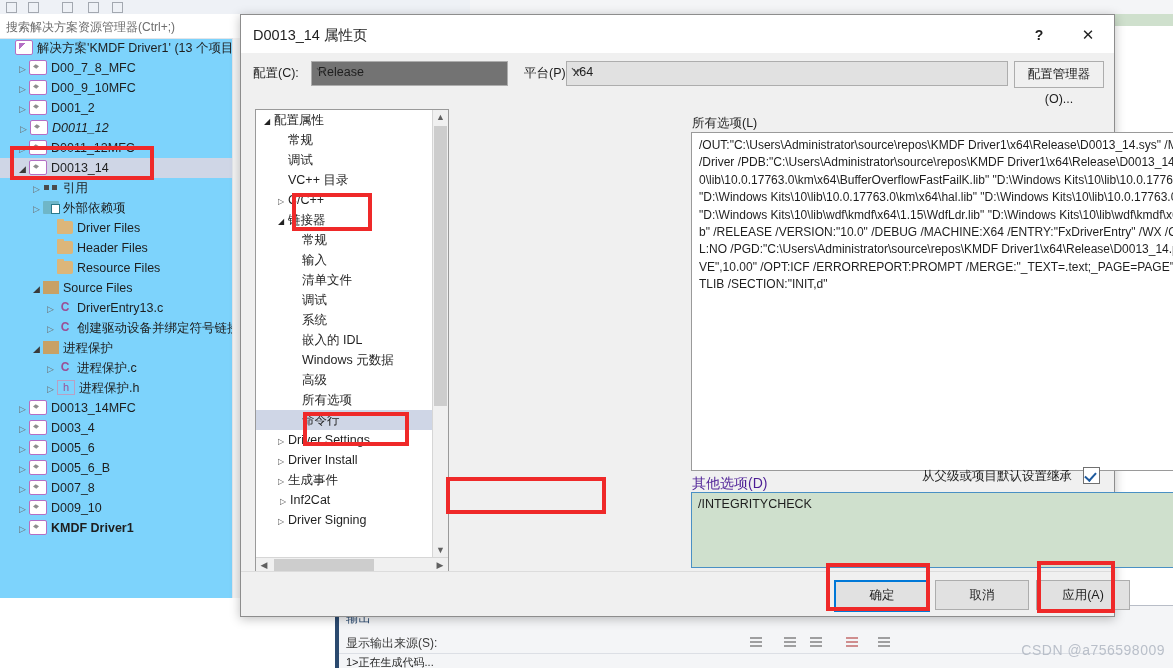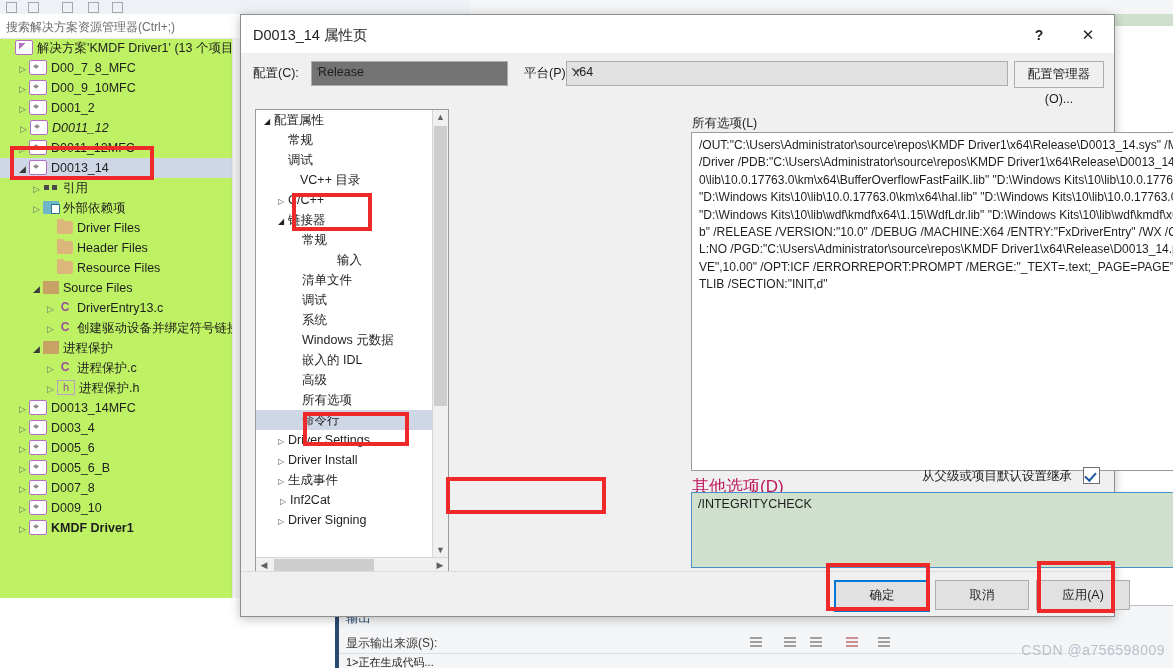--- a/index.html
+++ b/index.html
@@ -13,21 +13,21 @@
   .vs-toolbar{position:absolute;left:0;top:0;width:470px;height:14px;background:#eef1f6;border-bottom:1px solid #cdd3de;}
   .vs-toolbar .tb-ico{position:absolute;top:2px;width:9px;height:9px;border:1px solid #8a8f98;opacity:.75;}
   .editor-strip{position:absolute;left:470px;top:0;width:703px;height:14px;background:#f4f5f7;border-bottom:1px solid #c9cdd6;}
   .editor-body{position:absolute;left:497px;top:14px;width:676px;height:12px;background:#cfe0cd;}
   .editor-gutter{position:absolute;left:497px;top:14px;width:55px;height:12px;background:#e3ece2;}
   .editor-linenum{position:absolute;left:519px;top:13px;font-size:11px;color:#2b91af;}
   .editor-brace{position:absolute;left:586px;top:13px;font-size:11px;color:#7c6a33;}
   .editor-sep{position:absolute;left:574px;top:14px;width:1px;height:12px;background:#c9cdd6;}
 
   
-  #solution-explorer{position:absolute;left:0;top:14px;width:245px;height:584px;background:#bef264;border-right:1px solid #cdd3de;}
+  #solution-explorer{position:absolute;left:0;top:14px;width:245px;height:584px;background:#7dd3fc;border-right:1px solid #cdd3de;}
   #se-search{position:absolute;left:0;top:0;width:245px;height:24px;background:#ffffff;border-bottom:1px solid #e2e5ea;}
   #se-search span{position:absolute;left:6px;top:5px;font-size:12px;color:#6d6d6d;white-space:nowrap;}
   #se-tree{position:absolute;left:0;top:24px;width:245px;height:560px;overflow:hidden;}
   .se-row{position:relative;height:20px;line-height:20px;white-space:nowrap;font-size:12.5px;color:#1e1e1e;}
   .se-row.sel{background:#cfd6e6;}
   .se-row.bold{font-weight:bold;}
   .twisty{display:inline-block;width:13px;text-align:center;color:#6d6d6d;font-size:9px;vertical-align:middle;}
   .twisty.open{color:#3a3a3a;}
   .se-ico{display:inline-block;width:16px;height:13px;vertical-align:middle;margin-right:4px;position:relative;top:-1px;}
   .ico-sln{border:1.4px solid #b46fc4;border-radius:2px;background:#ffffff;}
@@ -99,21 +99,21 @@
 
   
   #options-label{position:absolute;left:451px;top:100px;font-size:12.5px;color:#1e1e1e;}
   #options-box{position:absolute;left:450px;top:117px;width:655px;height:337px;background:#fff;border:1px solid #9a9a9a;overflow:hidden;}
   #options-text{position:absolute;left:7px;top:4px;width:610px;font-size:12px;line-height:17.4px;color:#1e1e1e;white-space:pre-wrap;word-break:break-all;}
 
   #inherit-label{position:absolute;right:42px;top:453px;font-size:12.5px;color:#1e1e1e;}
   #inherit-checkbox{position:absolute;right:14px;top:452px;width:15px;height:15px;border:1px solid #707070;background:#fff;}
   #inherit-checkbox:after{content:"";position:absolute;left:3px;top:2px;width:5px;height:9px;border-right:2px solid #1e5a9e;border-bottom:2px solid #1e5a9e;transform:rotate(42deg);}
 
-  #addl-label{position:absolute;left:451px;top:460px;font-size:17px;color:#be185d;}
+  #addl-label{position:absolute;left:451px;top:460px;font-size:14px;color:#4c1d95;}
   #addl-box{position:absolute;left:450px;top:477px;width:655px;height:74px;background:#cfe0cd;border:1px solid #4a90c4;overflow:hidden;}
   #addl-text{position:absolute;left:6px;top:4px;font-size:12.5px;color:#1e1e1e;}
 
   #dialog-footer{position:absolute;left:0;bottom:0;width:873px;height:44px;background:#f0f0f0;border-top:1px solid #dcdcdc;}
   .dlg-btn{position:absolute;top:8px;width:92px;height:28px;background:#e1e1e1;border:1px solid #adadad;font-size:12.5px;text-align:center;line-height:28px;color:#1e1e1e;cursor:default;}
   #ok-button{left:593px;background:#e1e1e1;border:2px solid #0078d7;line-height:26px;}
   #cancel-button{left:694px;}
   #apply-button{left:795px;}
 
   
@@ -224,30 +224,30 @@
       <span class="combo-caret"></span>
     </div>
     <div id="config-mgr-button">配置管理器(O)...</div>
   </div>
 
   <div id="tree-panel">
     <div id="dlg-tree">
         <div class="tree-row" style="padding-left: 4px;"><span class="tw open">◢</span><span class="tree-label">配置属性</span></div>
         <div class="tree-row" style="padding-left: 18px;"><span class="tw"></span><span class="tree-label">常规</span></div>
         <div class="tree-row" style="padding-left: 18px;"><span class="tw"></span><span class="tree-label">调试</span></div>
-        <div class="tree-row" style="padding-left: 30px;"><span class="tw"></span><span class="tree-label">VC++ 目录</span></div>
+        <div class="tree-row" style="padding-left: 18px;"><span class="tw"></span><span class="tree-label">VC++ 目录</span></div>
         <div class="tree-row" style="padding-left: 18px;"><span class="tw">▷</span><span class="tree-label">C/C++</span></div>
         <div class="tree-row" style="padding-left: 18px;"><span class="tw open">◢</span><span class="tree-label">链接器</span></div>
         <div class="tree-row" style="padding-left: 32px;"><span class="tw"></span><span class="tree-label">常规</span></div>
-        <div class="tree-row" style="padding-left: 32px; margin-left: 35px;"><span class="tw"></span><span class="tree-label">输入</span></div>
+        <div class="tree-row" style="padding-left: 32px;"><span class="tw"></span><span class="tree-label">输入</span></div>
         <div class="tree-row" style="padding-left: 32px;"><span class="tw"></span><span class="tree-label">清单文件</span></div>
         <div class="tree-row" style="padding-left: 32px;"><span class="tw"></span><span class="tree-label">调试</span></div>
         <div class="tree-row" style="padding-left: 32px;"><span class="tw"></span><span class="tree-label">系统</span></div>
+        <div class="tree-row" style="padding-left: 32px;"><span class="tw"></span><span class="tree-label">嵌入的 IDL</span></div>
         <div class="tree-row" style="padding-left: 32px;"><span class="tw"></span><span class="tree-label">Windows 元数据</span></div>
-        <div class="tree-row" style="padding-left: 32px;"><span class="tw"></span><span class="tree-label">嵌入的 IDL</span></div>
         <div class="tree-row" style="padding-left: 32px;"><span class="tw"></span><span class="tree-label">高级</span></div>
         <div class="tree-row" style="padding-left: 32px;"><span class="tw"></span><span class="tree-label">所有选项</span></div>
         <div class="tree-row sel" style="padding-left: 32px;"><span class="tw"></span><span class="tree-label">命令行</span></div>
         <div class="tree-row" style="padding-left: 18px;"><span class="tw">▷</span><span class="tree-label">Driver Settings</span></div>
         <div class="tree-row" style="padding-left: 18px;"><span class="tw">▷</span><span class="tree-label">Driver Install</span></div>
         <div class="tree-row" style="padding-left: 18px;"><span class="tw">▷</span><span class="tree-label">生成事件</span></div>
         <div class="tree-row" style="padding-left: 20px;"><span class="tw">▷</span><span class="tree-label">Inf2Cat</span></div>
         <div class="tree-row" style="padding-left: 18px;"><span class="tw">▷</span><span class="tree-label">Driver Signing</span></div>
       </div>
     <div id="tree-vscroll">

